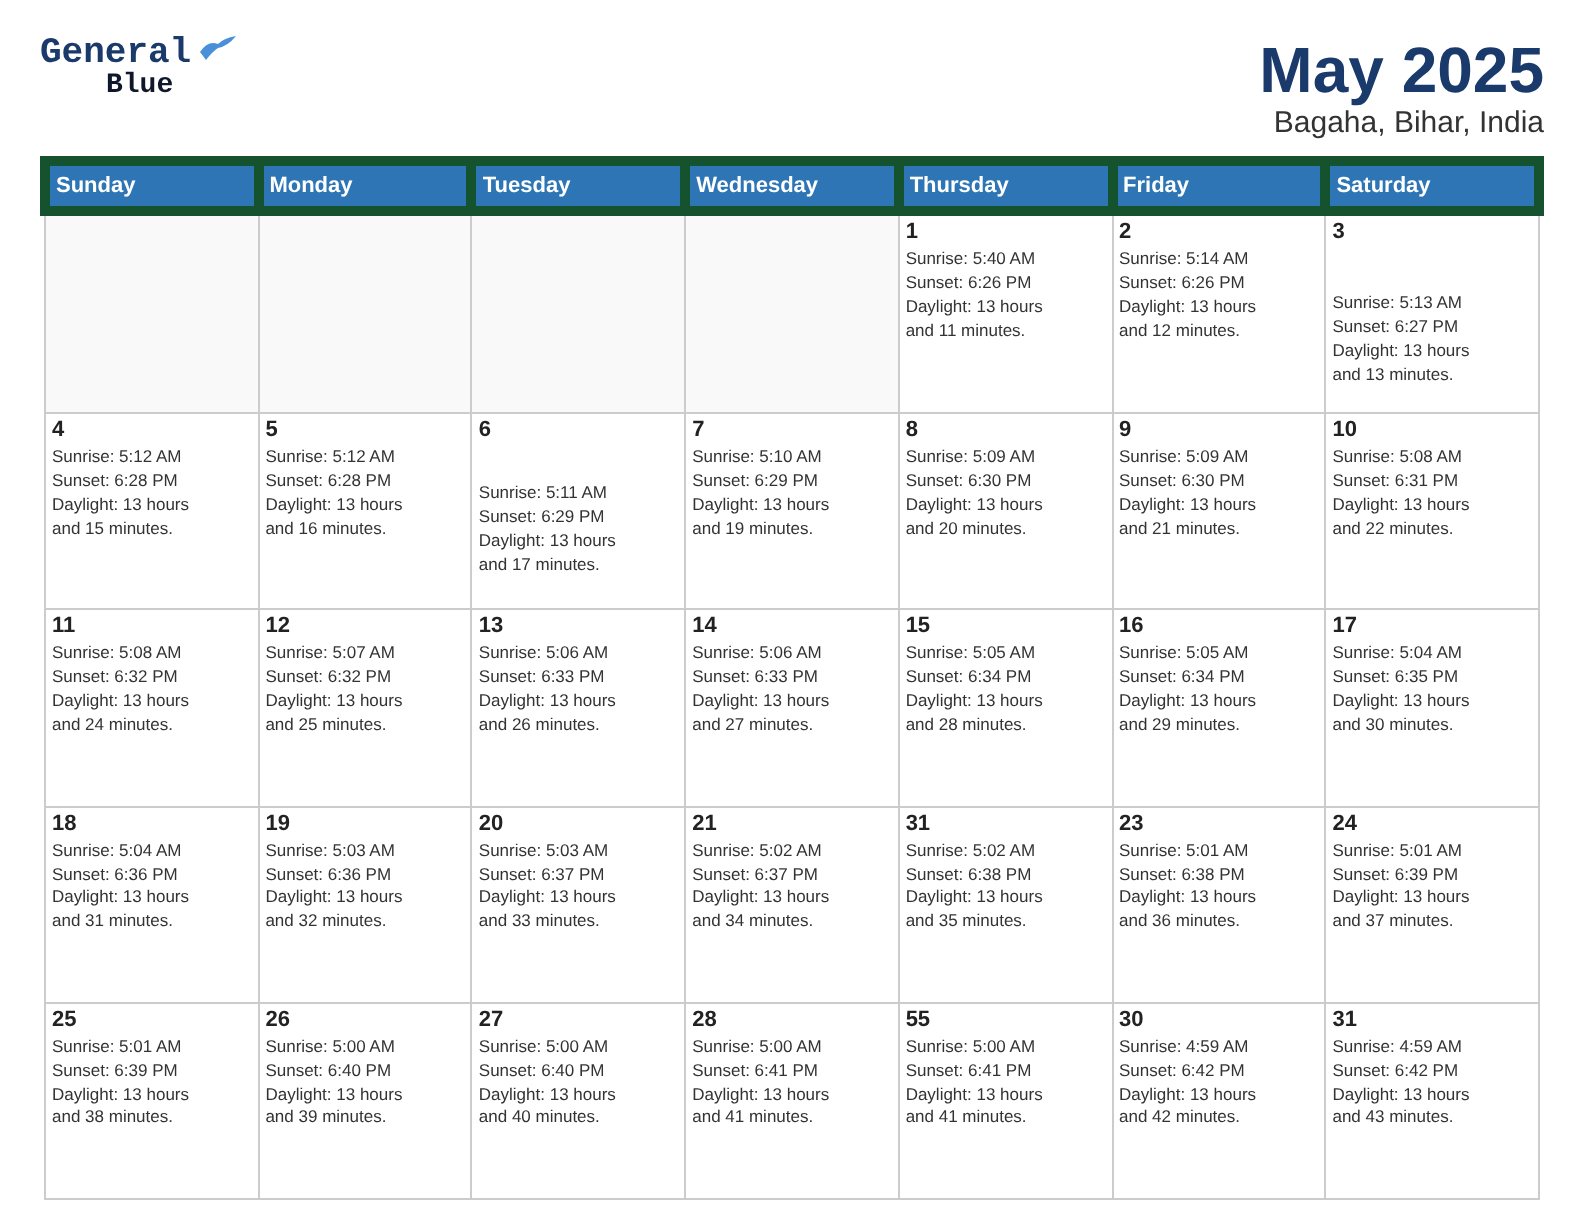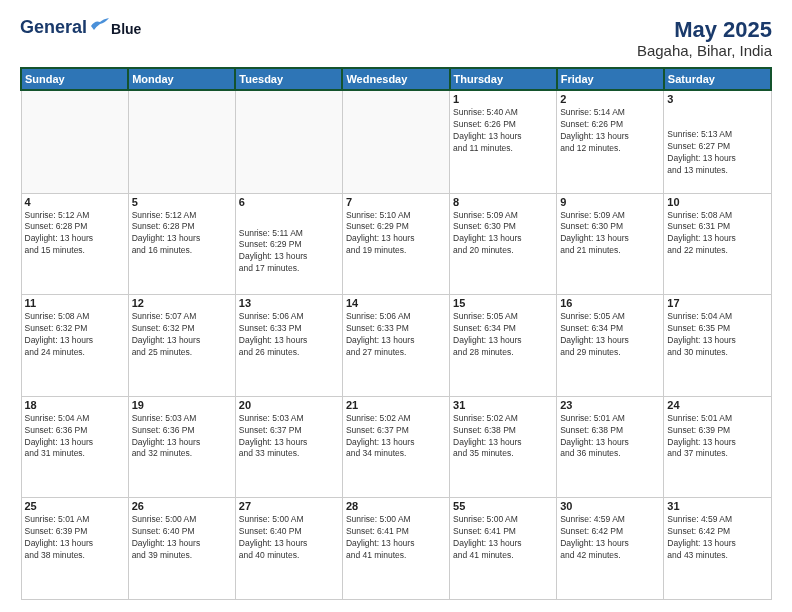--- a/index.html
+++ b/index.html
@@ -18,37 +18,38 @@
       flex-direction: column;
     }
     .header {
       display: flex;
       justify-content: space-between;
       align-items: flex-start;
       margin-bottom: 8px;
     }
     .logo {
       display: flex;
-      flex-direction: row;
-      align-items: flex-end;
+      flex-direction: column;
+      align-items: center;
+      font-family: Liberation Mono, monospace;
     }
     .logo-text {
       font-size: 18px;
       font-weight: bold;
       color: #1a3a6b;
       line-height: 1.1;
     }
     .logo-text span {
       color: #4a90d9;
     }
     .title-area {
       text-align: right;
     }
     .month-title {
-      font-size: 22px;
+      font-size: 32px;
       font-weight: bold;
       color: #1a3a6b;
       line-height: 1.1;
     }
     .location {
       font-size: 15px;
       color: #333;
     }
     .calendar {
       flex: 1;
@@ -56,21 +57,21 @@
       border-collapse: collapse;
       width: 100%;
       table-layout: fixed;
     }
     .calendar th {
       background-color: #2e75b6;
       color: white;
       font-size: 11px;
       font-weight: bold;
       padding: 4px 3px;
-      border: 2px solid #14532d;
+      border: 5px solid #14532d;
       text-align: left;
     }
     .calendar td {
       border: 1px solid #ccc;
       vertical-align: top;
       padding: 2px 3px;
       font-size: 9px;
       color: #333;
       height: 88px;
       background: #fff;

